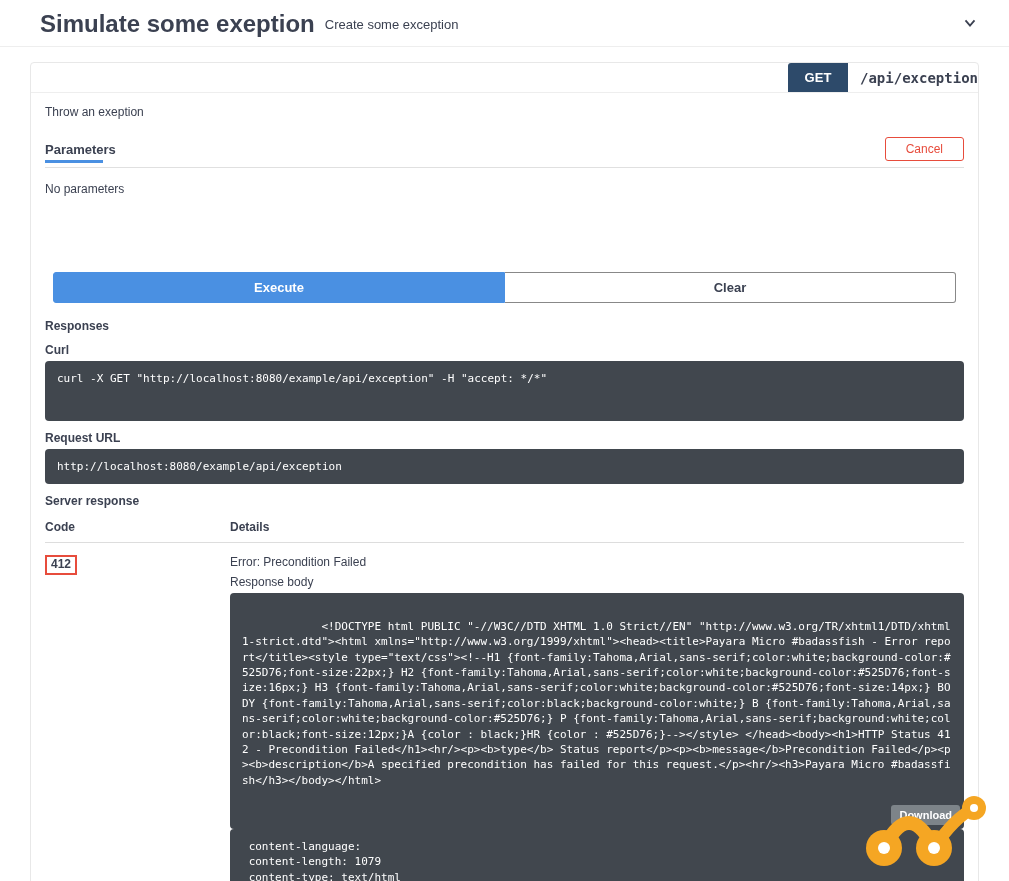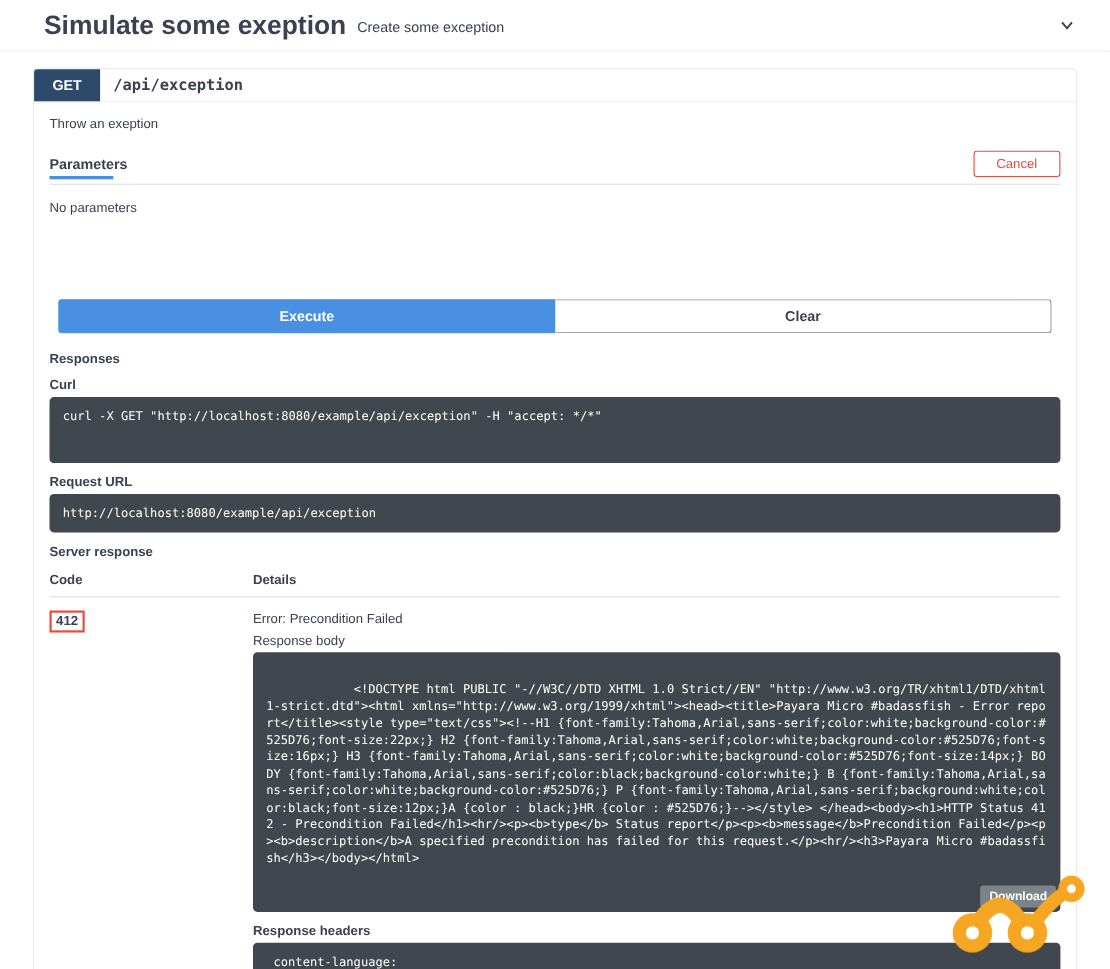--- a/index.html
+++ b/index.html
@@ -3,21 +3,21 @@
 <meta charset="utf-8">
 <style>
 * { box-sizing: border-box; margin: 0; padding: 0; }
 body { font-family: -apple-system, BlinkMacSystemFont, "Segoe UI", sans-serif; background: #fff; color: #3b4151; font-size: 14px; }
 .container { padding: 0; }
 .op-header { display: flex; align-items: center; padding: 10px 30px 8px 40px; border-bottom: 1px solid #eee; }
 .op-title { font-size: 24px; font-weight: 700; margin-right: 10px; }
 .op-desc { font-size: 13px; color: #3b4151; }
 .chevron { margin-left: auto; }
 .op-block { margin: 15px 30px 0 30px; border: 1px solid #e8e8e8; border-radius: 4px; background: #fff; }
-.op-summary { display: flex; align-items: center; padding: 0; border-bottom: 1px solid #eee; }
+.op-summary { display: flex; align-items: center; padding: 0; border-bottom: 1px solid #eee; justify-content: flex-end; }
 .method-badge { background: #2d4a6a; color: #fff; font-weight: 700; font-size: 13px; padding: 7px 0; width: 60px; text-align: center; border-radius: 3px 0 0 0; margin: 0; }
 .path { font-family: monospace; font-size: 14px; padding-left: 12px; font-weight: 600; color: #3b4151; }
 .op-body { padding: 12px 14px; }
 .op-sub { font-size: 12px; color: #3b4151; margin-bottom: 18px; }
 .params-header { display: flex; align-items: center; border-bottom: 1px solid #e0e0e0; padding-bottom: 0; }
 .params-title { font-size: 13px; font-weight: 700; padding-bottom: 6px; }
 .tab-underline { height: 3px; background: #4a90e2; width: 58px; margin-top: -3px; }
 .cancel-btn { margin-left: auto; background: #fff; border: 1px solid #e74c3c; color: #e74c3c; font-size: 12px; font-weight: 400; padding: 4px 20px; border-radius: 3px; cursor: pointer; margin-bottom: 6px; }
 .no-params { font-size: 12px; padding: 14px 0 30px 0; }
 .btn-row { display: flex; gap: 0; margin: 6px 8px 16px 8px; }
@@ -94,21 +94,20 @@
         <div class="col-code">
           <span class="code-412">412</span>
         </div>
         <div class="col-details">
           <div style="margin-bottom:6px;">Error: Precondition Failed</div>
           <div class="label-sm" style="font-weight:400;margin-top:2px;">Response body</div>
           <div class="codebox">
             <span>&lt;!DOCTYPE html PUBLIC "-//W3C//DTD XHTML 1.0 Strict//EN" "http://www.w3.org/TR/xhtml1/DTD/xhtml1-strict.dtd"&gt;&lt;html xmlns="http://www.w3.org/1999/xhtml"&gt;&lt;head&gt;&lt;title&gt;Payara Micro #badassfish - Error report&lt;/title&gt;&lt;style type="text/css"&gt;&lt;!--H1 {font-family:Tahoma,Arial,sans-serif;color:white;background-color:#525D76;font-size:22px;} H2 {font-family:Tahoma,Arial,sans-serif;color:white;background-color:#525D76;font-size:16px;} H3 {font-family:Tahoma,Arial,sans-serif;color:white;background-color:#525D76;font-size:14px;} BODY {font-family:Tahoma,Arial,sans-serif;color:black;background-color:white;} B {font-family:Tahoma,Arial,sans-serif;color:white;background-color:#525D76;} P {font-family:Tahoma,Arial,sans-serif;background:white;color:black;font-size:12px;}A {color : black;}HR {color : #525D76;}--&gt;&lt;/style&gt; &lt;/head&gt;&lt;body&gt;&lt;h1&gt;HTTP Status 412 - Precondition Failed&lt;/h1&gt;&lt;hr/&gt;&lt;p&gt;&lt;b&gt;type&lt;/b&gt; Status report&lt;/p&gt;&lt;p&gt;&lt;b&gt;message&lt;/b&gt;Precondition Failed&lt;/p&gt;&lt;p&gt;&lt;b&gt;description&lt;/b&gt;A specified precondition has failed for this request.&lt;/p&gt;&lt;hr/&gt;&lt;h3&gt;Payara Micro #badassfish&lt;/h3&gt;&lt;/body&gt;&lt;/html&gt;</span>
             <button class="download-btn">Download</button>
           </div>
-          <div class="label-sm" style="font-weight:700;">Response headers</div>
           <div class="codebox"><span> content-language: 
  content-length: 1079 
  content-type: text/html </span>
 <span class="reason-hl"> reason: [java.lang.IllegalArgumentException] You made some mistake. Try again maybe ? </span>
 </div>
         </div>
       </div>
 
     </div>
   </div>

